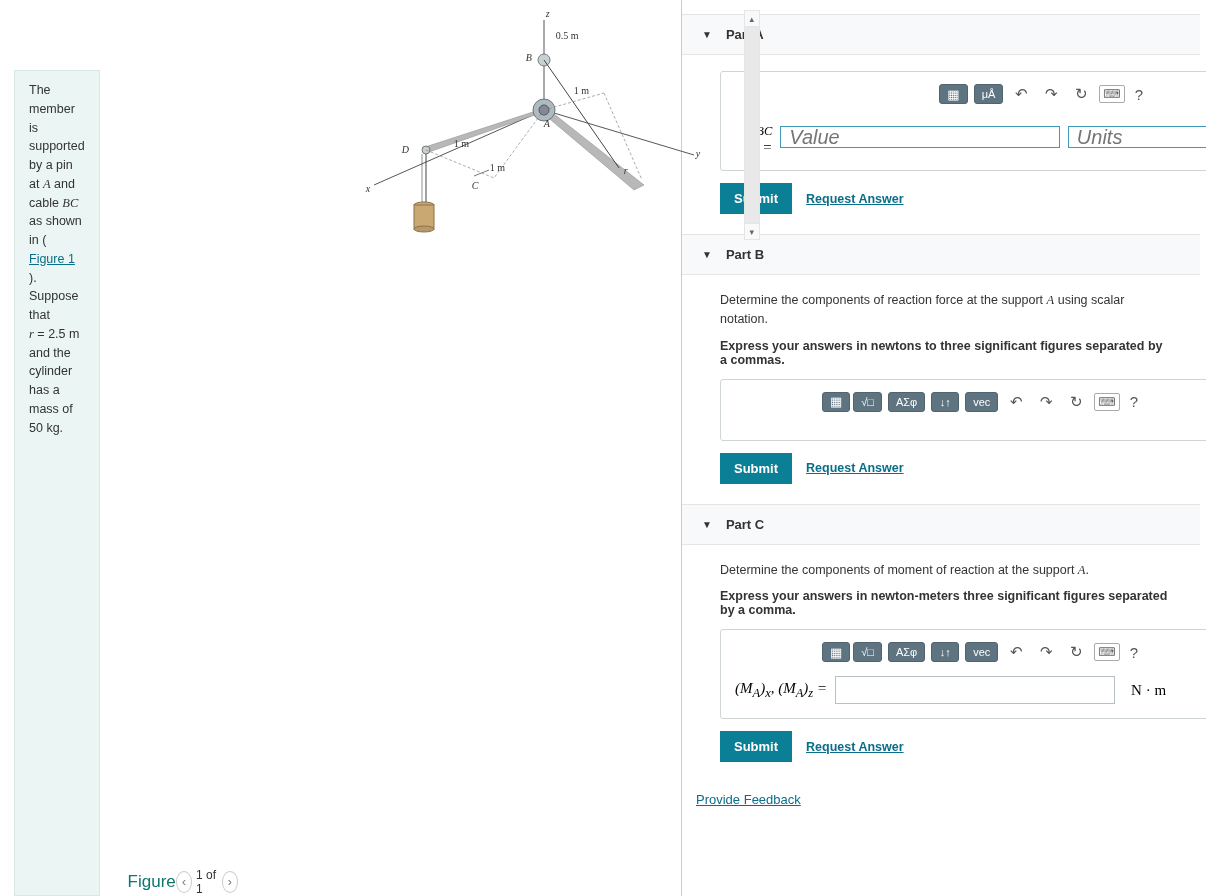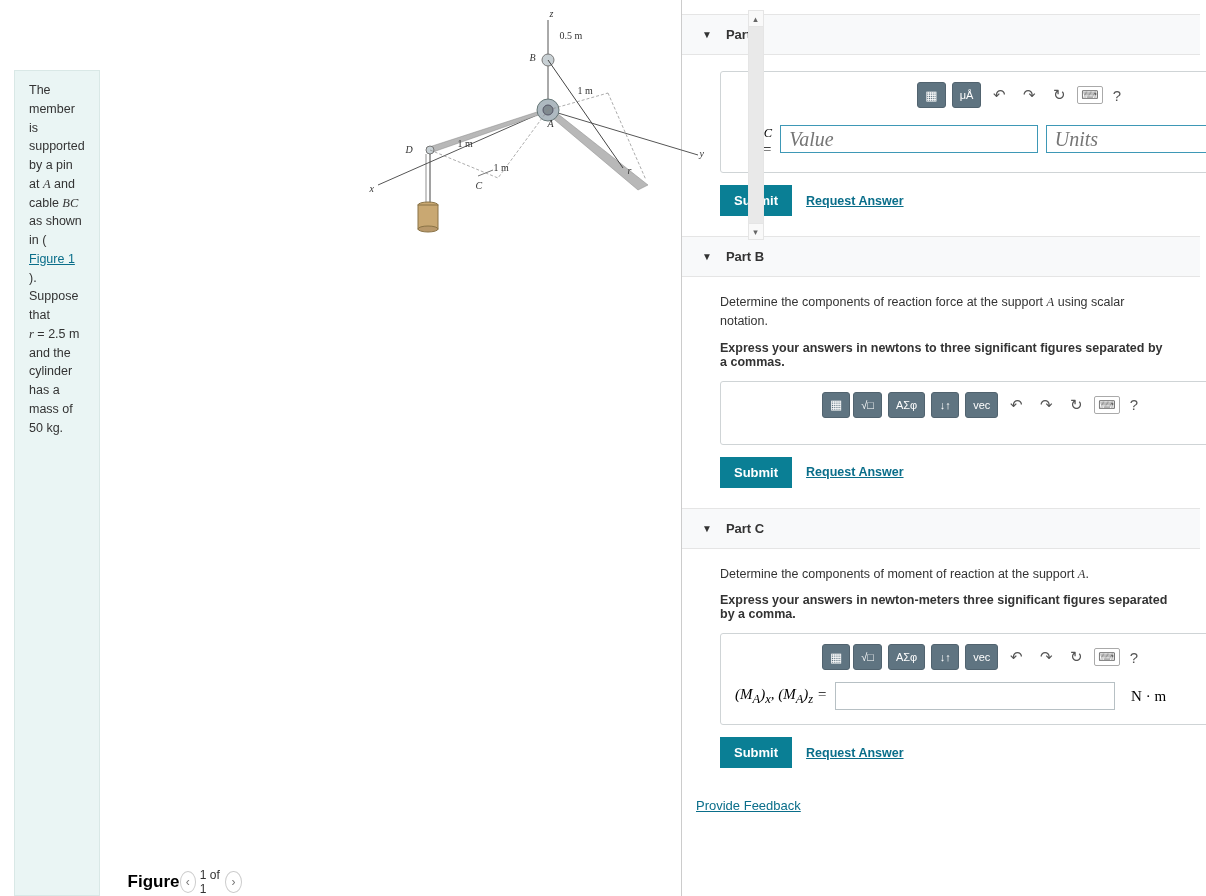--- a/index.html
+++ b/index.html
@@ -25,21 +25,21 @@
   }
   .problem-text .var { font-family: 'Times New Roman', serif; font-style: italic; }
   .problem-text a { color: #0a6e8a; text-decoration: underline; }
   .figlabel-row {
     display: flex;
     justify-content: space-between;
     align-items: center;
     padding: 0 14px;
     margin-top: auto;
   }
-  .figlabel { font-size: 17px; font-weight: bold; color: #000000; }
+  .figlabel { font-size: 17px; font-weight: normal; color: #0f766e; }
   .fignav { display: flex; align-items: center; gap: 4px; font-size: 12px; color: #333;}
   .navbtn {
     width: 22px; height: 22px; border-radius: 50%;
     border: 1px solid #ccc; display: inline-flex; align-items: center; justify-content: center;
     color: #777; background: #fff;
   }
   .fig-divider { border-bottom: 1px solid #ccc; margin: 6px 14px 0 14px; }
   .figure-area {
     padding: 10px 14px 10px 14px; position: relative; height: 260px;
     display: flex; align-items: flex-start;
@@ -78,36 +78,36 @@
   .answerbox.wide { min-width: 520px; }
   .toolbar {
     display: flex; align-items: center; gap: 6px; margin-bottom: 12px;
     justify-content: center;
   }
   .tool-btn-group { display: flex; gap: 3px; }
   .tool-btn {
     background: #5f7481; color: #fff; font-size: 11px;
     padding: 5px 7px; border-radius: 3px; border: 1px solid #51636f;
     display: inline-flex; align-items: center; justify-content: center;
-    min-width: 28px; height: 26px;
+    min-width: 28px; height: 20px;
   }
   .tool-btn.templates-icon::before { content: "▦"; font-size: 13px;}
   .tool-icon {
     width: 24px; height: 24px; display: inline-flex; align-items: center; justify-content: center;
     color: #555; font-size: 15px;
   }
   .q-icon { font-size: 15px; color: #555; margin-left: 4px;}
   .kbd-icon { font-size: 12px; border: 1px solid #aaa; border-radius: 2px; padding: 1px 3px; color: #666; }
   .input-row { display: flex; align-items: center; gap: 8px; }
   .eq-label {
     font-family: 'Times New Roman', serif; font-style: italic; font-size: 15px; color: #000; text-align: right;
   }
   .big-input {
-    border: 1px solid #3e98b6; height: 28px; padding: 4px 8px;
-    font-family: Liberation Serif, serif; font-style: italic; font-size: 20px; color: #999;
+    border: 1px solid #3e98b6; height: 22px; padding: 4px 8px;
+    font-family: Liberation Sans, sans-serif; font-style: italic; font-size: 20px; color: #999;
     min-width: 140px;
   }
   .plain-input {
     border: 1px solid #b7c0c4; height: 28px; padding: 2px 6px;
     min-width: 320px; font-size: 13px;
   }
   .unit-suffix {
     font-family: 'Times New Roman', serif; font-size: 15px; color: #000; margin-left: 8px;
   }
   .submit-row { margin-top: 12px; display: flex; align-items: center; gap: 14px; }

